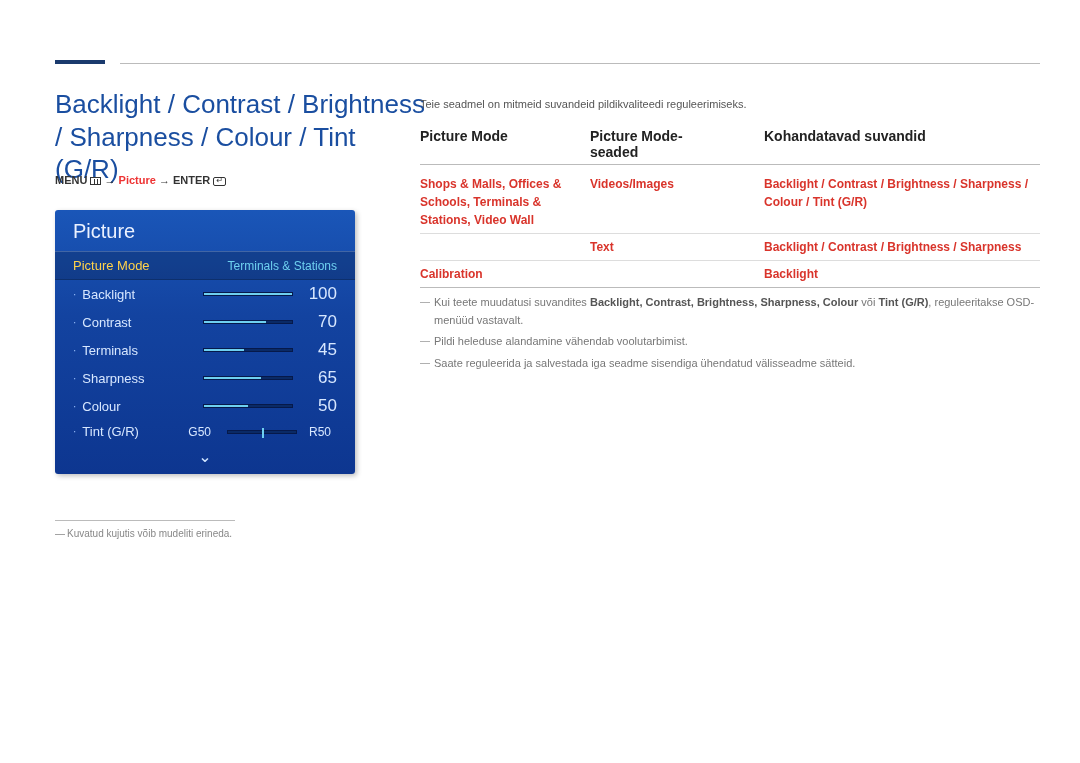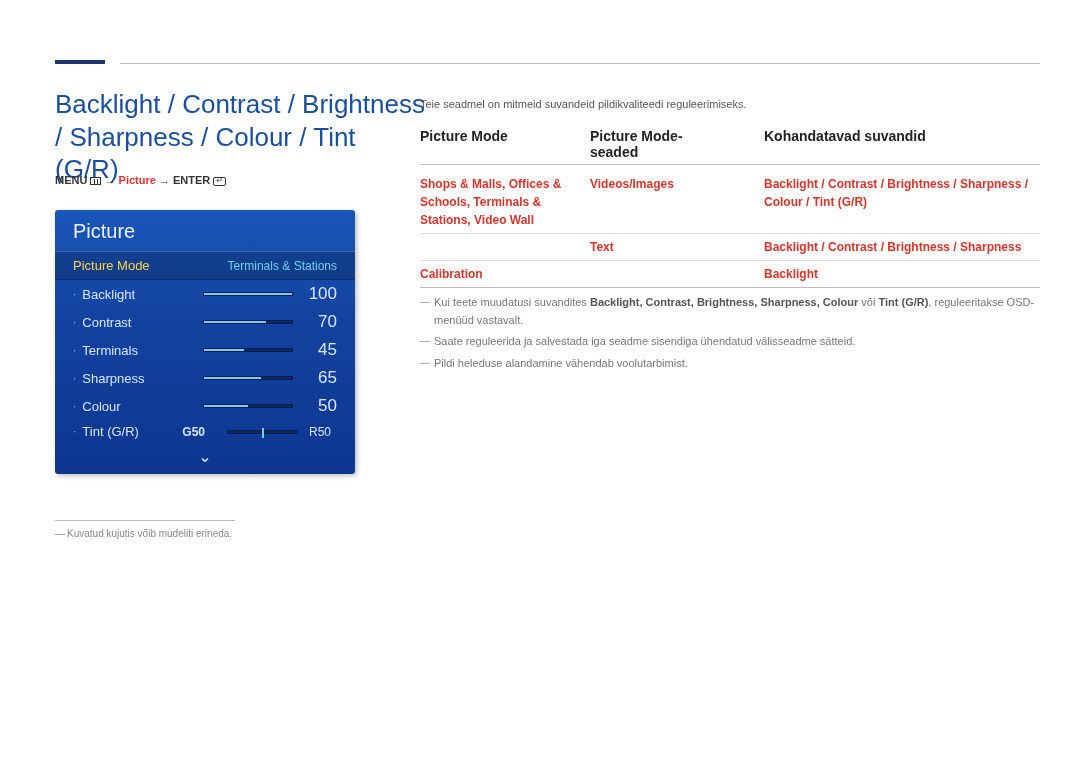--- a/index.html
+++ b/index.html
@@ -118,21 +118,21 @@
     border:1px solid #06194a;
     position: relative;
     margin-right: 10px;
     margin-left: auto;
   }
   .osd-row .slider .fill {
     position: absolute; left:0; top:0; bottom:0;
     background: #6ed0f0;
   }
   .osd-row .num { width: 34px; text-align: right; color:#d7e7ff; font-size:17px;}
-  .osd-row.tint .lblG { color:#d7e7ff; font-size:12px; margin-left:auto; margin-right:22px;font-weight:bold;}
+  .osd-row.tint .lblG { color:#d7e7ff; font-size:12px; margin-left:auto; margin-right:16px;}
   .osd-row.tint .tslider{
     flex:0 0 70px; height:4px; background:#0a2a66; border:1px solid #06194a; position:relative; margin-right:6px;
   }
   .osd-row.tint .tslider .knob{
     position:absolute; top:-3px; width:2px; height:10px; background:#6ed0f0; left:50%;
   }
   .osd-row.tint .lblR { color:#d7e7ff; font-size:12px; width:34px; text-align:center;}
   .osd-chevron {
     text-align:center;
     color:#cfe5ff;
@@ -302,16 +302,16 @@
     <div class="col1"><span class="red2">Calibration</span></div>
     <div class="col2"></div>
     <div class="col3"><span class="red2">Backlight</span></div>
   </div>
   <div class="tbl-hr"></div>
 
   <div class="notes">
     <div class="note">
       <span>Kui teete muudatusi suvandites </span><b>Backlight, Contrast, Brightness, Sharpness, Colour</b><span> või </span><b>Tint (G/R)</b><span>, reguleeritakse OSD-menüüd vastavalt.</span>
     </div>
+    <div class="note"><span>Pildi heleduse alandamine vähendab voolutarbimist.</span></div>
     <div class="note"><span>Saate reguleerida ja salvestada iga seadme sisendiga ühendatud välisseadme sätteid.</span></div>
-    <div class="note"><span>Pildi heleduse alandamine vähendab voolutarbimist.</span></div>
   </div>
 </div>
 
 </body></html>

